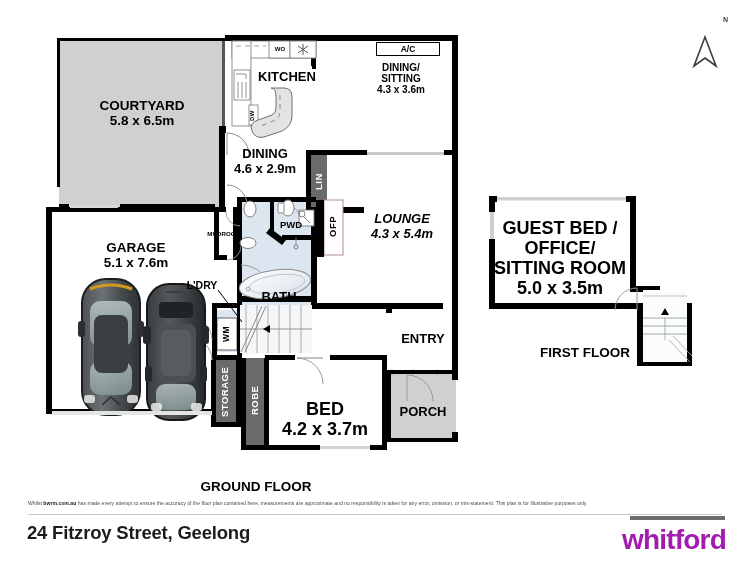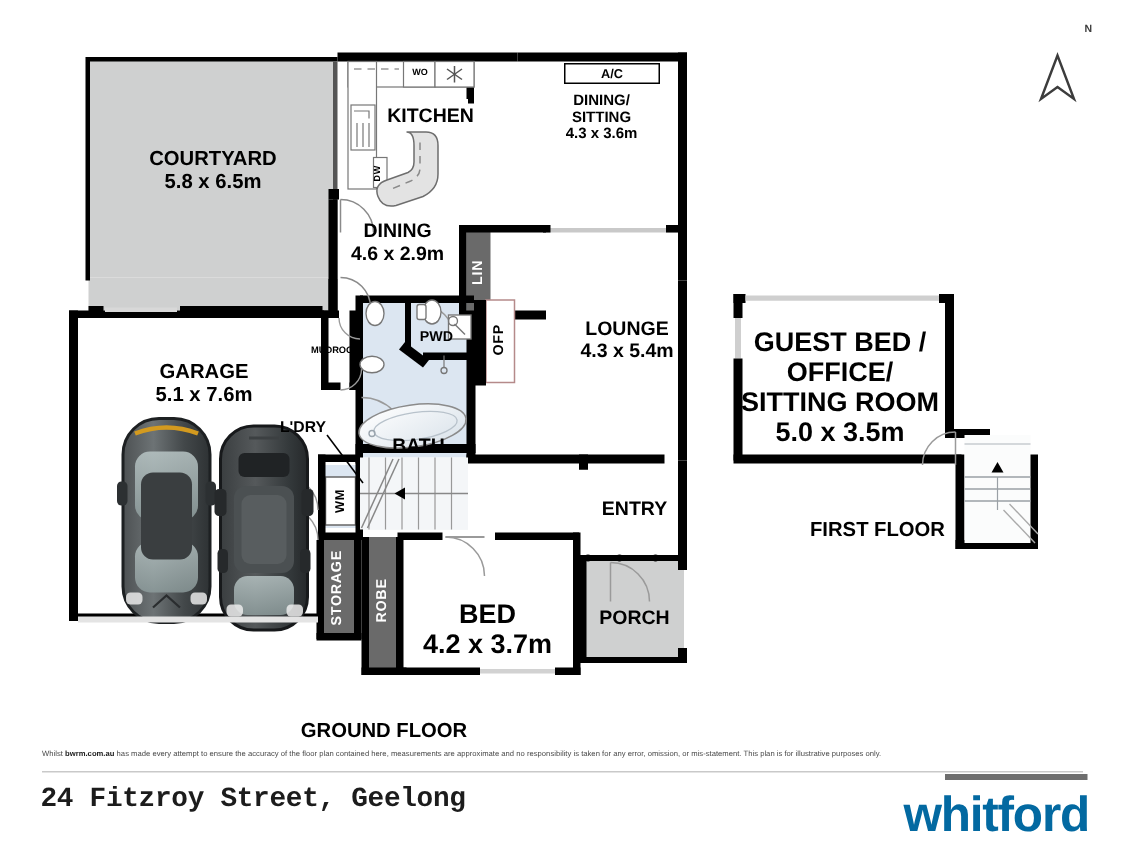--- a/index.html
+++ b/index.html
@@ -18,23 +18,23 @@
   .tiny{position:absolute;font-weight:bold;font-family:"Liberation Sans", sans-serif;
         color:#000;text-align:center;}
   
   #footer{position:absolute;left:0;top:496px;width:750px;height:67px;background:#fff;}
   #disclaimer{position:absolute;left:28px;top:4px;width:700px;
      font-size:5.1px;color:#4a4a4a;font-family:"Liberation Sans", sans-serif;
      letter-spacing:.01px;white-space:nowrap;}
   #disclaimer b{color:#1a1a1a;font-weight:bold;}
   #rule{position:absolute;left:28px;top:18px;width:694px;height:1px;background:#c9c9c9;}
   #address{position:absolute;left:27px;top:26px;font-size:18.5px;font-weight:bold;
-     color:#1c1c1c;letter-spacing:-.2px;font-family:Liberation Mono, monospace;}
-  #brand{position:absolute;right:24px;top:28px;font-size:33px;font-weight:bold;
-     color:#0369a1;letter-spacing:-.8px;font-family:"Liberation Sans", sans-serif;}
+     color:#1c1c1c;letter-spacing:-.2px;font-family:Liberation Sans, sans-serif;}
+  #brand{position:absolute;right:24px;top:28px;font-size:28px;font-weight:bold;
+     color:#a21caf;letter-spacing:-.8px;font-family:"Liberation Sans", sans-serif;}
   #brandbar{position:absolute;right:25px;top:20px;width:95px;height:3.5px;background:#6e6e6e;}
   #northlabel{position:absolute;left:723px;top:16px;font-size:7px;font-weight:bold;color:#3c3c3c;}
 </style>
 </head>
 <body>
 
 <svg id="plan" viewBox="0 0 750 563">
   <defs>
     <linearGradient id="carbody" x1="0" y1="0" x2="1" y2="0">
       <stop offset="0" stop-color="#4d5153"></stop>
@@ -328,21 +328,21 @@
   <span>BATH</span>
 </div>
 
 <div class="lbl" style="left:176px;top:280px;width:52px;font-size:10.5px;">
   <span>L'DRY</span>
 </div>
 <svg style="position:absolute;left:176px;top:286px;width:80px;height:46px;">
   <line x1="42" y1="4" x2="66" y2="36" stroke="#000" stroke-width="1"></line>
 </svg>
 
-<div class="lbl" style="left:366px;top:212px;width:104px;font-size:13px;">
+<div class="lbl" style="left:350px;top:212px;width:104px;font-size:13px;font-style:italic;">
   <span>LOUNGE</span>
   <span class="dim">4.3 x 5.4m</span>
 </div>
 
 <div class="lbl" style="left:390px;top:332px;width:66px;font-size:13px;">
   <span>ENTRY</span>
 </div>
 
 <div class="lbl" style="left:390px;top:405px;width:66px;font-size:13px;">
   <span>PORCH</span>

